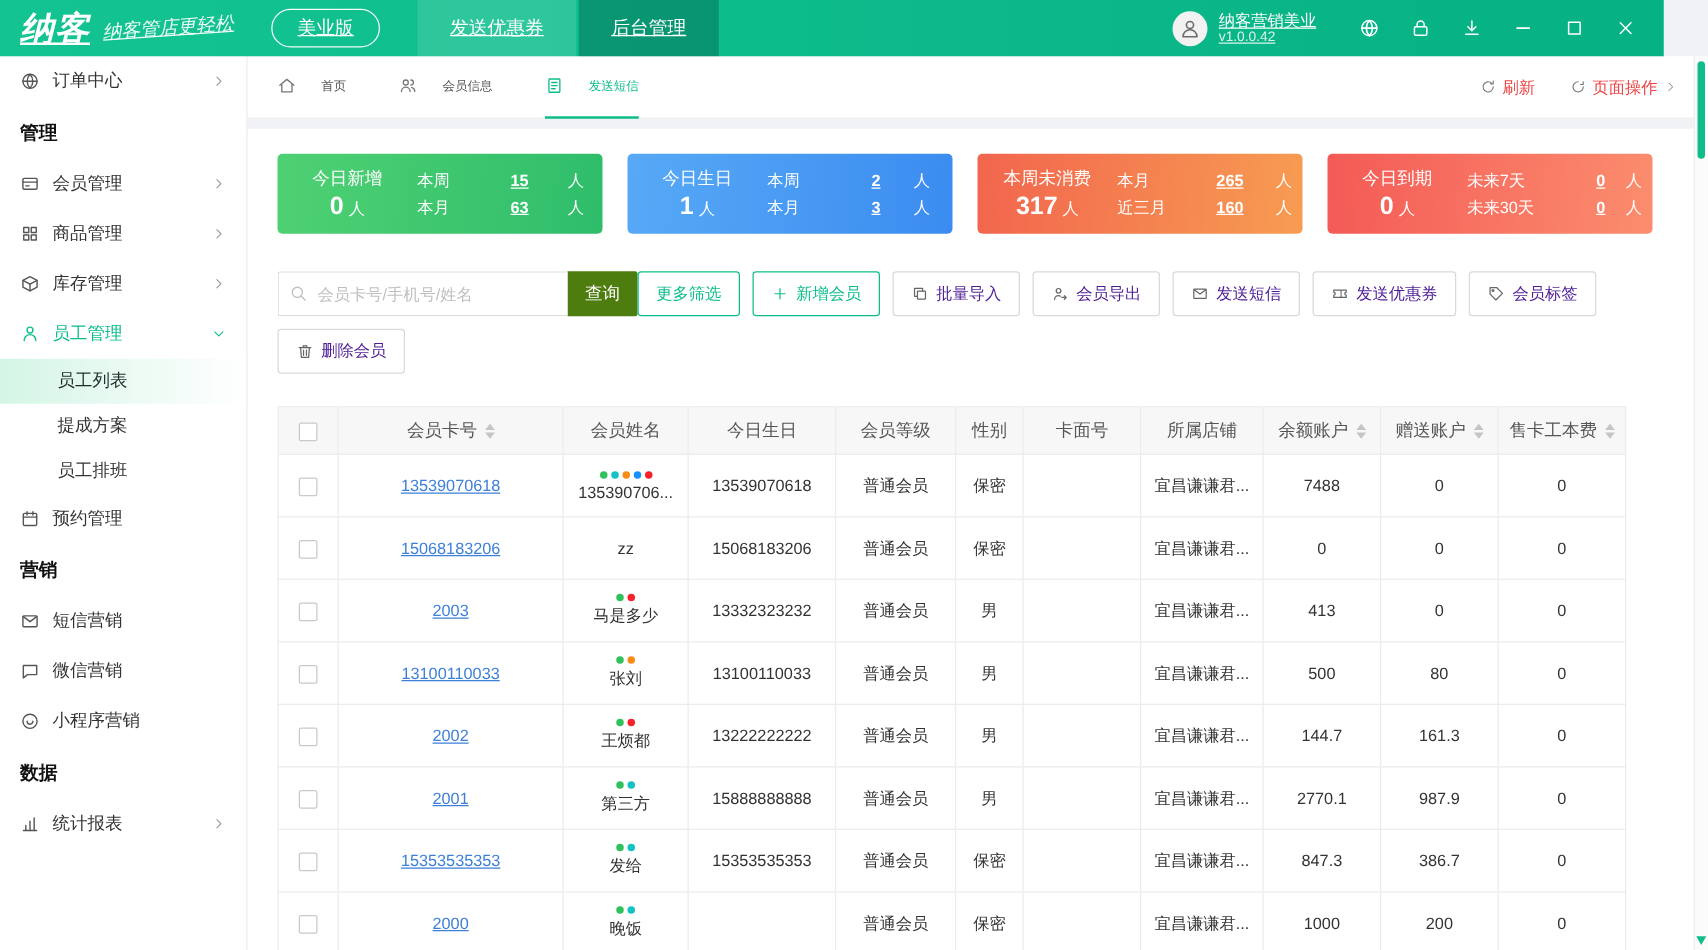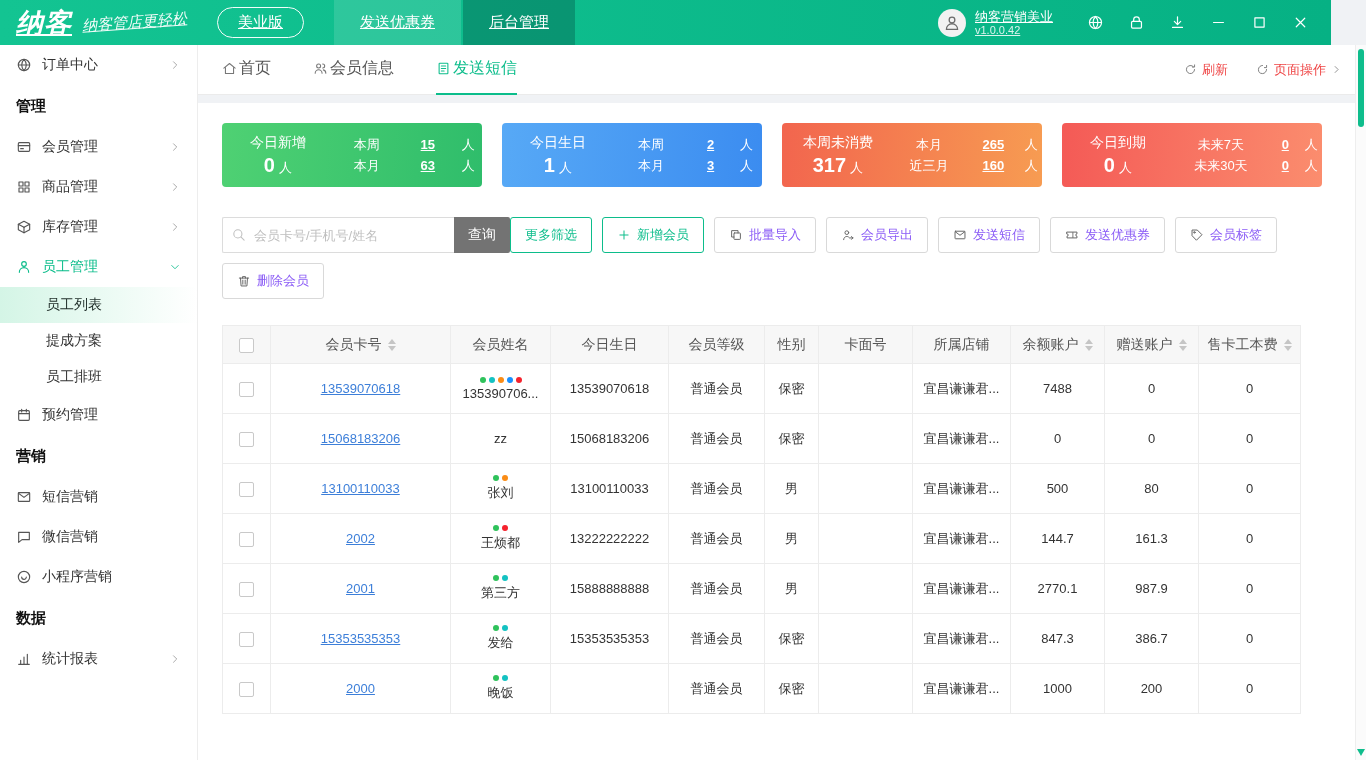--- a/index.html
+++ b/index.html
@@ -33,57 +33,57 @@
   .sb-item .chev{width:12px;height:12px;color:#9b9b9b;margin-right:2px;}
   .sb-item.open{color:#0cbd8b;}
   .sb-item.open .ic,.sb-item.open .chev{color:#0cbd8b;}
   .sb-section{height:42px;display:flex;align-items:center;padding:0 16px;font-size:15px;font-weight:bold;color:#111;}
   .sb-sub{height:36px;display:flex;align-items:center;padding-left:46px;font-size:14px;color:#333;cursor:pointer;}
   .sb-sub.active{background:linear-gradient(90deg,#d4f5e6,#ffffff);color:#1d2b27;}
 
   
   .main{position:fixed;left:198px;top:45px;width:1168px;height:715px;z-index:10;}
   .tabbar{height:50px;background:#fff;display:flex;align-items:center;padding:0 24px;border-bottom:1px solid #ebebeb;}
-  .tab{display:flex;align-items:center;gap:2px;height:50px;margin-right:42px;font-size:16px;color:#555;cursor:pointer;border-bottom:2px solid transparent;}
+  .tab{display:flex;align-items:center;gap:20px;height:50px;margin-right:42px;font-size:10px;color:#555;cursor:pointer;border-bottom:2px solid transparent;}
   .tab .ic{width:15px;height:15px;color:#777;}
   .tab.active{color:#0cbd8b;border-bottom-color:#0cbd8b;}
   .tab.active .ic{color:#0cbd8b;}
   .tabactions{margin-left:auto;display:flex;gap:28px;}
   .taction{display:flex;align-items:center;gap:5px;font-size:13px;color:#ef4444;cursor:pointer;}
   .taction .ic{width:13px;height:13px;color:#777;}
   .taction .chev{width:11px;height:11px;}
   .content{margin-top:8px;background:#fff;height:657px;padding:20px 24px 0 24px;overflow:hidden;position:relative;}
 
   
   .cards{display:flex;gap:20px;margin-bottom:30px;padding-right:20px;}
   .scard{flex:1;height:64px;border-radius:4px;color:#fff;display:flex;overflow:hidden;}
   .scard-left{width:43%;display:flex;flex-direction:column;align-items:center;justify-content:center;gap:2px;}
   .scard-title{font-size:14px;white-space:nowrap;}
   .scard-value{font-size:13px;white-space:nowrap;}
   .scard-value b{font-size:20px;font-weight:bold;margin-right:4px;}
-  .scard-right{flex:1;display:flex;flex-direction:column;justify-content:center;text-align:center;}
+  .scard-right{flex:1;display:flex;flex-direction:column;justify-content:center;}
   .srows{display:table;border-collapse:separate;border-spacing:0 3px;}
   .scard-row{display:table-row;font-size:13px;cursor:pointer;}
   .sr-label{display:table-cell;padding-right:9px;white-space:nowrap;}
   .sr-num{display:table-cell;font-weight:bold;text-decoration:underline;padding-right:7px;}
   .sr-unit{display:table-cell;}
 
   
   .toolbar-row1{display:flex;margin-bottom:10px;flex-wrap:nowrap;}
   .searchwrap{display:flex;height:36px;flex:none;}
   .searchbox{position:relative;}
   .searchbox input{width:232px;height:36px;border:1px solid #dcdcdc;border-right:none;border-radius:2px 0 0 2px;padding:0 8px 0 31px;font-size:13px;color:#333;outline:none;font-family:inherit;}
   .searchbox input::placeholder{color:#bfbfbf;}
   .searchbox .ic{position:absolute;left:9px;top:10px;width:15px;height:15px;color:#c0c0c0;}
-  .querybtn{height:36px;width:56px;background:#737373;color:#fff;border:none;font-size:14px;cursor:pointer;border-radius:0 2px 2px 0;font-family:inherit;}
+  .querybtn{height:36px;width:56px;background:#4d7c0f;color:#fff;border:none;font-size:14px;cursor:pointer;border-radius:0 2px 2px 0;font-family:inherit;}
   .tbtn{height:36px;display:inline-flex;align-items:center;gap:6px;padding:0 14px;background:#fff;border-radius:3px;font-size:13px;cursor:pointer;white-space:nowrap;}
   .tbtn .ic{width:14px;height:14px;}
   .tbtn.outline{border:1px solid #0cbd8b;color:#0cbd8b;align-items:center;}
   .tbtn.outline .ic{color:#0cbd8b;}
-  .tbtn.gray{border:1px solid #d9d9d9;color:#8b5cf6;}
+  .tbtn.gray{border:1px solid #d9d9d9;color:#4c1d95;}
   .tbtn.gray .ic{color:#666;}
   .toolbar-row2{margin-bottom:26px;}
 
   
   .mtable{border-collapse:collapse;table-layout:fixed;width:1078px;}
   .mtable th,.mtable td{border:1px solid #ececec;text-align:center;overflow:hidden;white-space:nowrap;}
   .mtable th{height:38px;background:#f7f7f7;font-weight:normal;font-size:14px;color:#555;}
   .mtable td{height:50px;font-size:13px;color:#333;background:#fff;}
   .card-link{color:#3d7fd9;text-decoration:underline;cursor:pointer;}
   .dots{display:flex;justify-content:center;gap:3px;margin-bottom:3px;}
@@ -594,20 +594,39 @@
             <td>普通会员</td>
             <td>保密</td>
             <td></td>
             <td>宜昌谦谦君...</td>
             <td>0</td>
             <td>0</td>
             <td>0</td>
           </tr>
           <tr>
             <td><span class="cbx"></span></td>
+            <td><span class="card-link">2003</span></td>
+            <td>
+              <div class="dots">
+                <span class="dot" style="background:#2fc25b"></span>
+                <span class="dot" style="background:#f5222d"></span>
+              </div>
+              <div>马是多少</div>
+            </td>
+            <td>13332323232</td>
+            <td>普通会员</td>
+            <td>男</td>
+            <td></td>
+            <td>宜昌谦谦君...</td>
+            <td>413</td>
+            <td>0</td>
+            <td>0</td>
+          </tr>
+          <tr>
+            <td><span class="cbx"></span></td>
             <td><span class="card-link">13100110033</span></td>
             <td>
               <div class="dots">
                 <span class="dot" style="background:#2fc25b"></span>
                 <span class="dot" style="background:#fa8c16"></span>
               </div>
               <div>张刘</div>
             </td>
             <td>13100110033</td>
             <td>普通会员</td>

